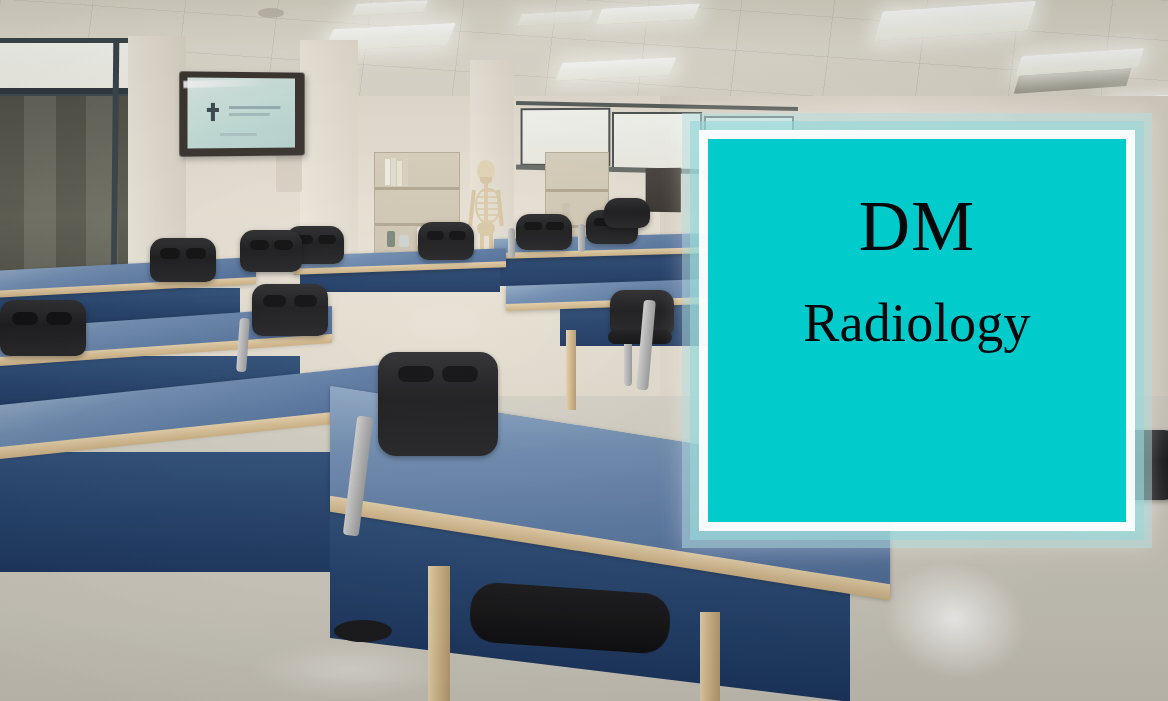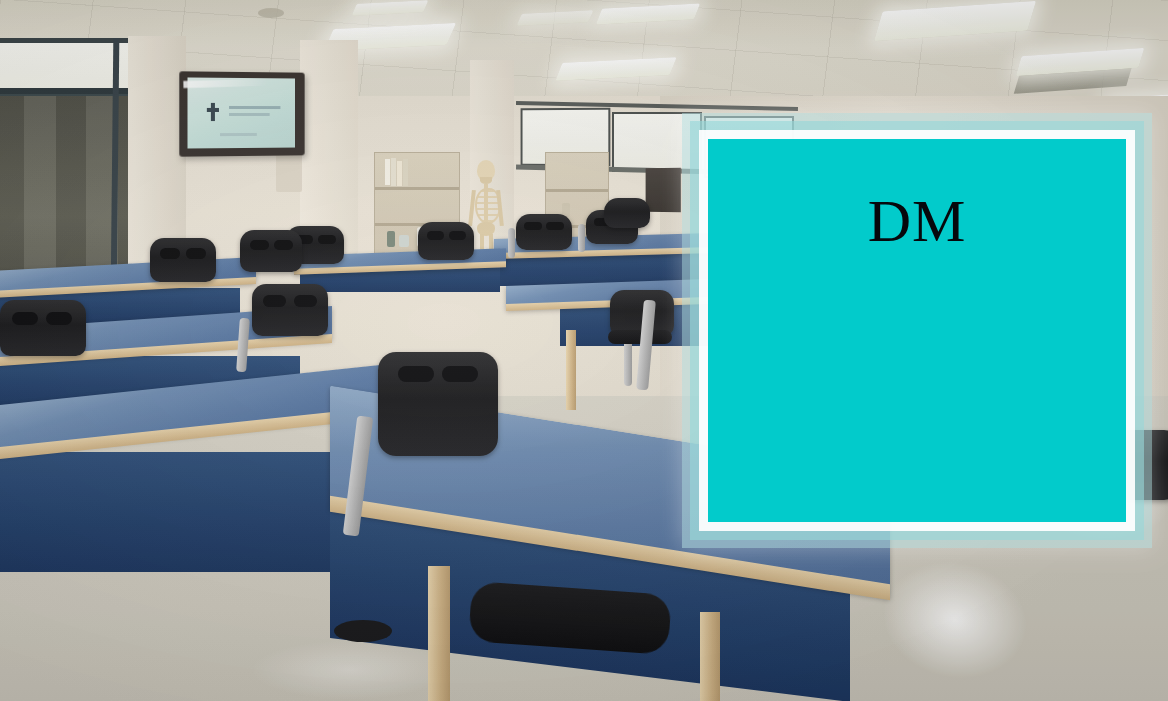--- a/index.html
+++ b/index.html
@@ -291,21 +291,21 @@
     align-items:center;justify-content:flex-start;
   }
   .card-title{
     font-family:"Liberation Serif","DejaVu Serif",serif;
     color:#06080c;
     font-weight:400;
     line-height:1;
     text-align:center;
     width:100%;
   }
-  .t-dm{font-size:60px;margin-top:52px;letter-spacing:1px;}
+  .t-dm{font-size:71px;margin-top:52px;letter-spacing:1px;}
   .t-l2{font-size:54px;margin-top:46px;letter-spacing:.3px;}
   .t-l3{font-size:54px;margin-top:34px;letter-spacing:.3px;}
 
   
   .grade{
     position:absolute;inset:0;pointer-events:none;
     background:
       radial-gradient(ellipse at 38% 46%, rgba(255,255,255,.06), rgba(0,0,0,.10) 78%);
   }
 </style>
@@ -524,18 +524,19 @@
     </div>
 
     <div class="grade"></div>
   </div>
 
   <div class="card-outer">
     <div class="card-mid">
       <div class="card-white">
         <div class="card-fill">
           <div class="card-title t-dm">DM</div>
+          <div class="card-title t-l3">Radiology</div>
         </div>
       </div>
     </div>
   </div>
 
 </div>
 
 </body></html>

